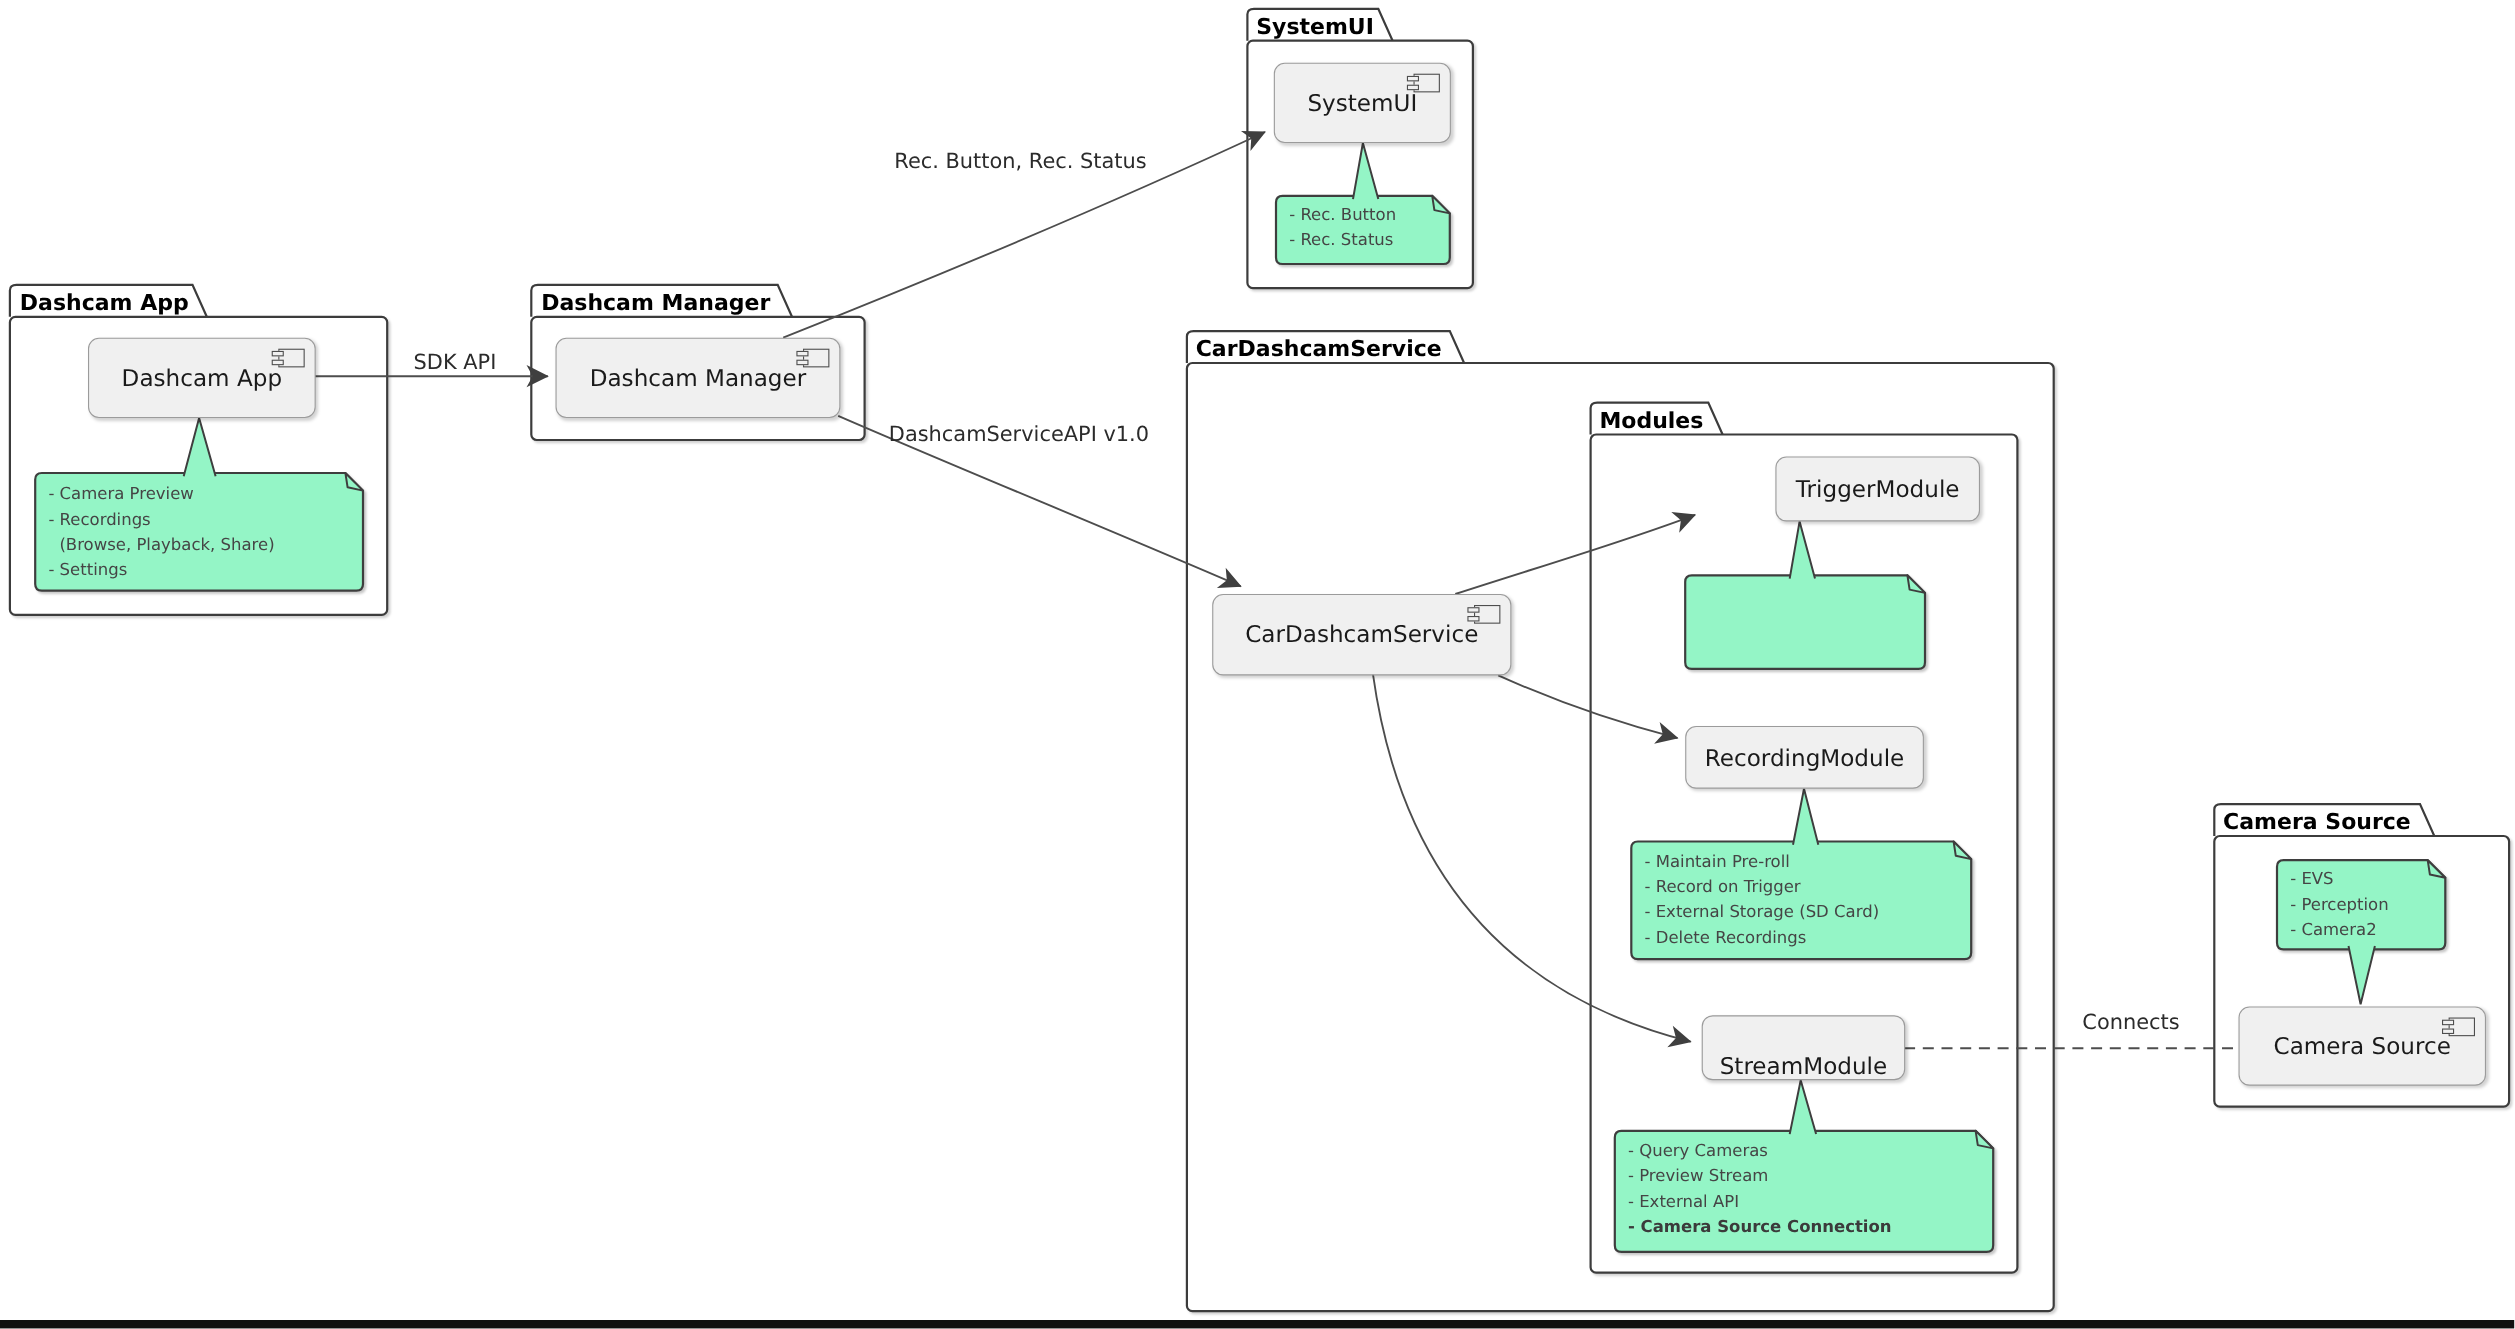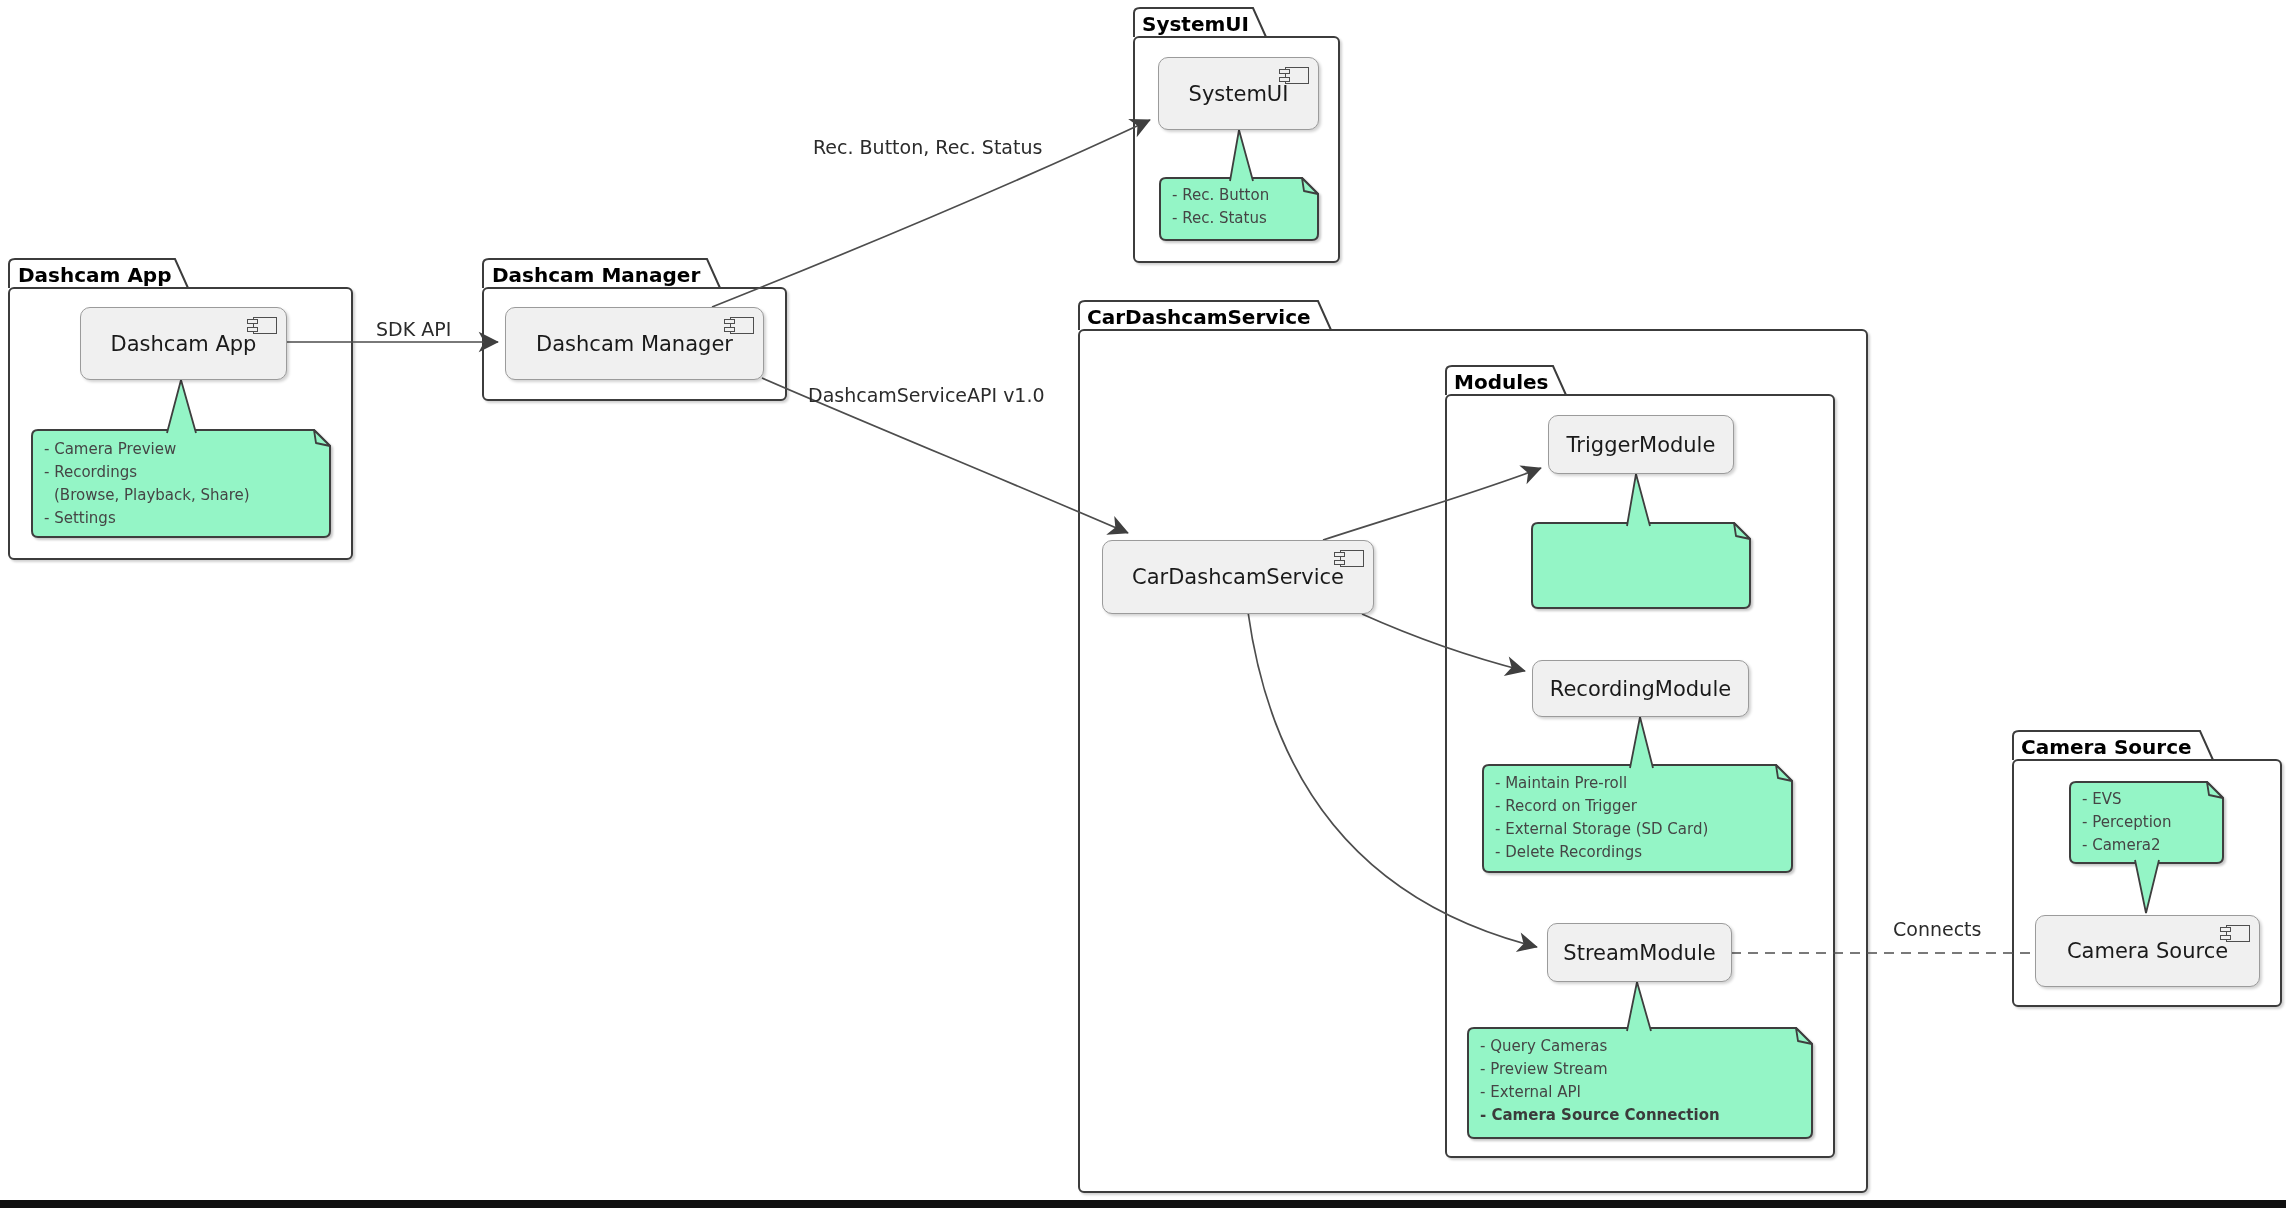--- a/index.html
+++ b/index.html
@@ -121,27 +121,27 @@
     <span>Dashcam Manager</span>
   </div>
   <div class="comp" style="left:1158px;top:57px;width:159px;height:71px;">
     <span class="comp-icon"></span>
     <span>SystemUI</span>
   </div>
   <div class="comp" style="left:1102px;top:540px;width:270px;height:72px;">
     <span class="comp-icon"></span>
     <span>CarDashcamService</span>
   </div>
-  <div class="comp" style="left:1548px;top:415px;width:184px;height:57px;">
+  <div class="comp" style="left:1614px;top:415px;width:184px;height:57px;">
     <span>TriggerModule</span>
   </div>
   <div class="comp" style="left:1532px;top:660px;width:215px;height:55px;">
     <span>RecordingModule</span>
   </div>
-  <div class="comp" style="left:1547px;top:923px;width:183px;height:57px;">
+  <div class="comp" style="left:1547px;top:923px;width:183px;height:57px;align-items:flex-end;">
     <span>StreamModule</span>
   </div>
   <div class="comp" style="left:2035px;top:915px;width:223px;height:70px;">
     <span class="comp-icon"></span>
     <span>Camera Source</span>
   </div>
 
   <div class="note-text" style="left:44px;top:438px;">
     <div>- Camera Preview</div>
     <div>- Recordings</div>

